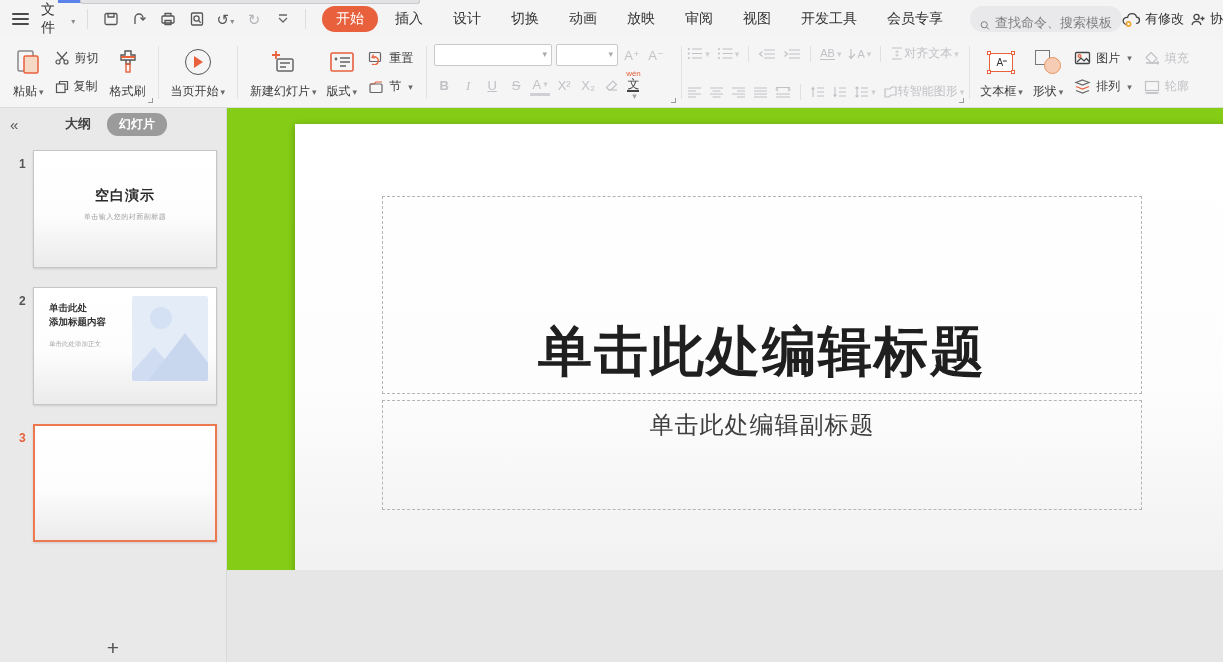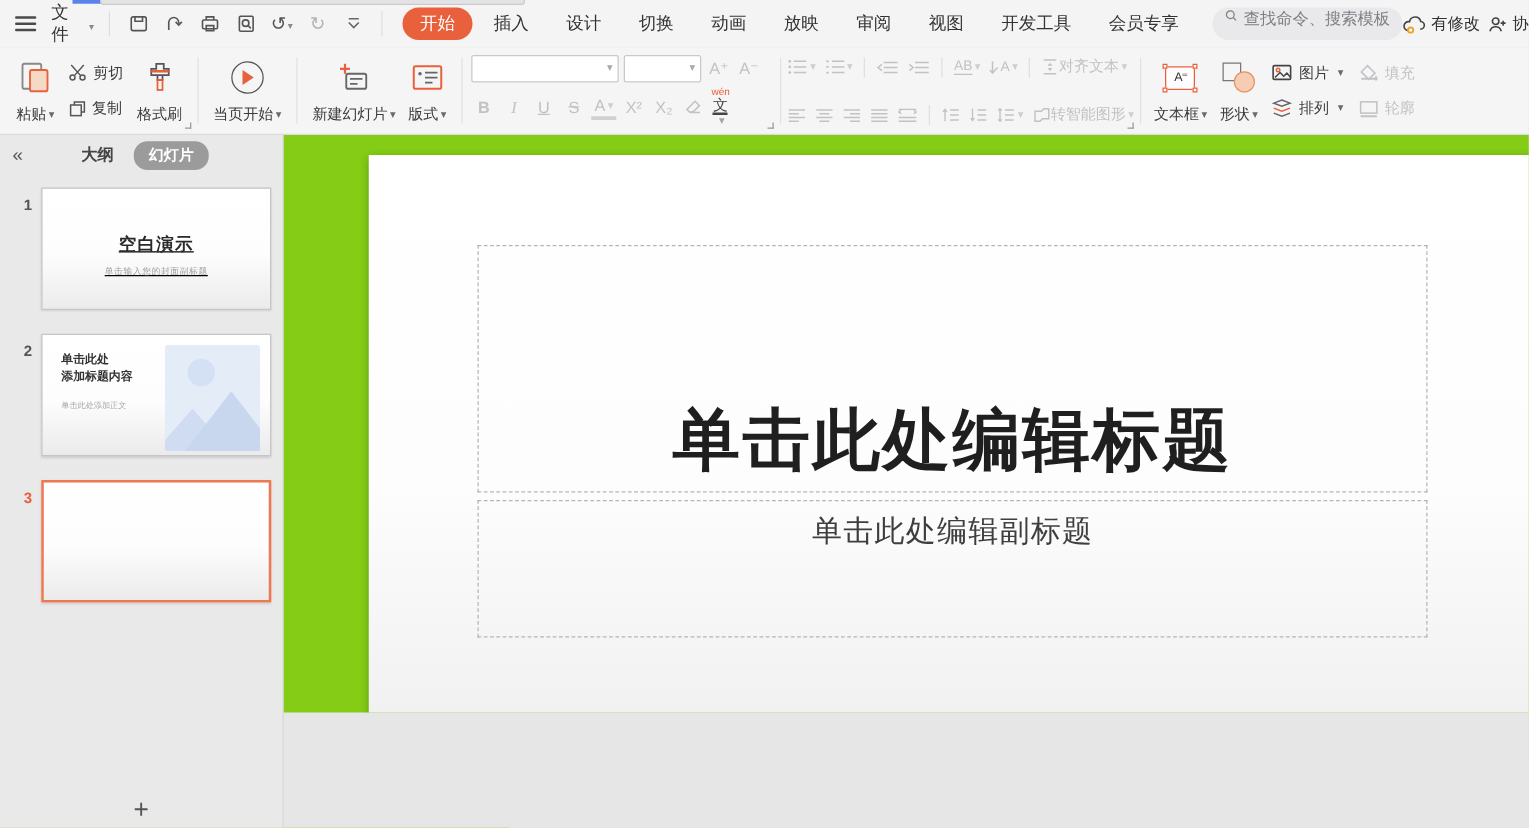--- a/index.html
+++ b/index.html
@@ -18,21 +18,21 @@
   .tb-sep { width:1px; height:20px; background:#ddddde; margin:0 8px; }
   .qicon { width:26px; height:24px; display:flex; align-items:center; justify-content:center; margin:0 2px; cursor:pointer; color:#555; }
   .glyph { font-size:15px; line-height:1; }
   .glyph.undo::before { content:"↺"; }
   .glyph.redo::before { content:"↻"; color:#b4b4b8; }
   .mini-caret::after { content:"▾"; font-size:8px; color:#8a8a8a; margin-left:1px; }
   .tabs { display:flex; align-items:center; margin-left:6px; }
   .tab { font-size:14px; color:#333; padding:3px 13px; margin:0 2px; cursor:pointer; white-space:nowrap; }
   .tab.active { background:#e8603c; color:#fff; border-radius:14px; padding:4px 14px; font-weight:normal; }
   .searchbox { margin-left:12px; width:152px; height:26px; background:#e9e9eb; border-radius:13px;
-    display:flex; align-items:flex-start; gap:5px; padding:0 10px; color:#7f7f83; font-size:13px; cursor:text; white-space:nowrap;}
+    display:flex; align-items:flex-end; gap:5px; padding:0 10px; color:#7f7f83; font-size:13px; cursor:text; white-space:nowrap;}
   .tb-right { margin-left:auto; display:flex; align-items:center; gap:6px; padding-right:0; }
   .tb-status { display:flex; align-items:center; gap:4px; font-size:13px; color:#333; cursor:pointer; white-space:nowrap;}
 
   
   .ribbon { position:absolute; left:0; top:38px; width:1223px; height:70px; background:#f5f5f6;
     border-bottom:1px solid #dcdcdd; display:flex; align-items:stretch; padding:2px 0 2px 4px; z-index:4; }
   .rsep { width:1px; background:#e2e2e3; margin:6px 3px; }
   .rgroup { display:flex; align-items:stretch; position:relative; padding:2px 4px; }
   .corner { position:absolute; right:2px; bottom:2px; width:5px; height:5px;
     border-right:1px solid #9a9a9a; border-bottom:1px solid #9a9a9a; }
@@ -85,22 +85,22 @@
   .sidebar { position:absolute; left:0; top:108px; width:227px; height:554px;
     background:#e9e9ea; border-right:1px solid #d8d8d9; }
   .side-head { height:32px; display:flex; align-items:center; padding:0 10px; }
   .collapse { font-size:15px; color:#555; cursor:pointer; width:24px; }
   .side-tabs { flex:1; display:flex; align-items:center; justify-content:center; gap:10px;font-weight:bold; }
   .side-tab { font-size:13px; color:#444; cursor:pointer; padding:2px 6px;}
   .side-tab.pill { background:#9b9b9b; color:#fff; border-radius:11px; padding:3px 12px; font-size:12px; }
   .srow { display:flex; margin-bottom:19px; }
   .snum { width:33px; font-size:12px; font-weight:bold; color:#555; padding:7px 0 0 19px; }
   .snum.sel { color:#e8603c; }
-  .thumb { width:184px; height:98px; background:linear-gradient(180deg,#ffffff 0%,#fdfdfd 55%,#ebebeb 100%);
-    border:1px solid #c6c6c8; box-shadow:0 1px 2px rgba(0,0,0,.12); position:relative; cursor:pointer; overflow:hidden;text-decoration:underline;}
+  .thumb { width:184px; height:118px; background:linear-gradient(180deg,#ffffff 0%,#fdfdfd 55%,#ebebeb 100%);
+    border:1px solid #c6c6c8; box-shadow:0 1px 2px rgba(0,0,0,.12); position:relative; cursor:pointer; overflow:hidden;}
   .thumb.sel { border:2px solid #ee7950; }
   .t1-title { text-align:center; font-size:14px; font-weight:bold; color:#2a2a2a; margin-top:36px; letter-spacing:1px;}
   .t1-sub { text-align:center; font-size:7px; color:#a0a0a0; margin-top:7px; letter-spacing:.5px;}
   .t2-title { position:absolute; left:15px; top:13px; font-size:9.5px; font-weight:bold; color:#333;
     line-height:1.5; white-space:pre-line; }
   .t2-body { position:absolute; left:15px; top:52px; font-size:6.5px; color:#a9a9a9; }
   .t2-img { position:absolute; right:8px; top:8px; width:76px; height:85px; background:#e4ecf8; border-radius:2px; overflow:hidden;}
   .t2-sun { position:absolute; left:18px; top:11px; width:22px; height:22px; border-radius:50%; background:#d4e1f4; }
   .t2-m1 { position:absolute; left:-8px; bottom:0; width:60px; height:34px; background:#cfdcf2;
     clip-path:polygon(50% 0,100% 100%,0 100%); }
@@ -305,20 +305,37 @@
         <svg class="ic" width="26" height="24" viewBox="0 0 26 24">
           <rect x="2" y="3" width="22" height="18" rx="1.5" fill="none" stroke="#e8603c" stroke-width="1.6"></rect>
           <circle cx="7" cy="9" r="1.4" fill="#666"></circle>
           <path d="M11 8h10M11 12h10M11 16h6" stroke="#666" stroke-width="1.4"></path>
         </svg>
       </span>
       <span class="blabel caret">
           <span>版式</span>
         </span>
     </div>
+    <div class="stack">
+      <div class="smallbtn">
+        <svg class="ic" width="16" height="14" viewBox="0 0 16 14">
+          <rect x="1.5" y="1.5" width="11" height="9" rx="1" fill="none" stroke="#666" stroke-width="1.2"></rect>
+          <path d="M4 13a4 4 0 1 0 1-7" fill="none" stroke="#e8603c" stroke-width="1.3"></path>
+          <path d="M5.5 3.5L4 6.5 7 7" fill="none" stroke="#e8603c" stroke-width="1.2"></path>
+        </svg>
+        <span>重置</span>
+      </div>
+      <div class="smallbtn caret">
+        <svg class="ic" width="16" height="14" viewBox="0 0 16 14">
+          <path d="M2 4h4l2-2h6" fill="none" stroke="#e8603c" stroke-width="1.2"></path>
+          <rect x="2" y="4" width="12" height="8.5" rx="1" fill="none" stroke="#666" stroke-width="1.2"></rect>
+        </svg>
+        <span>节</span>
+      </div>
+    </div>
   </div>
   <div class="rsep"></div>
 
   <div class="rgroup fontgroup">
     <div class="frow">
       <div class="combo fname"></div>
       <div class="combo fsize"></div>
       <span class="fbtn">A⁺</span>
       <span class="fbtn">A⁻</span>
     </div>

